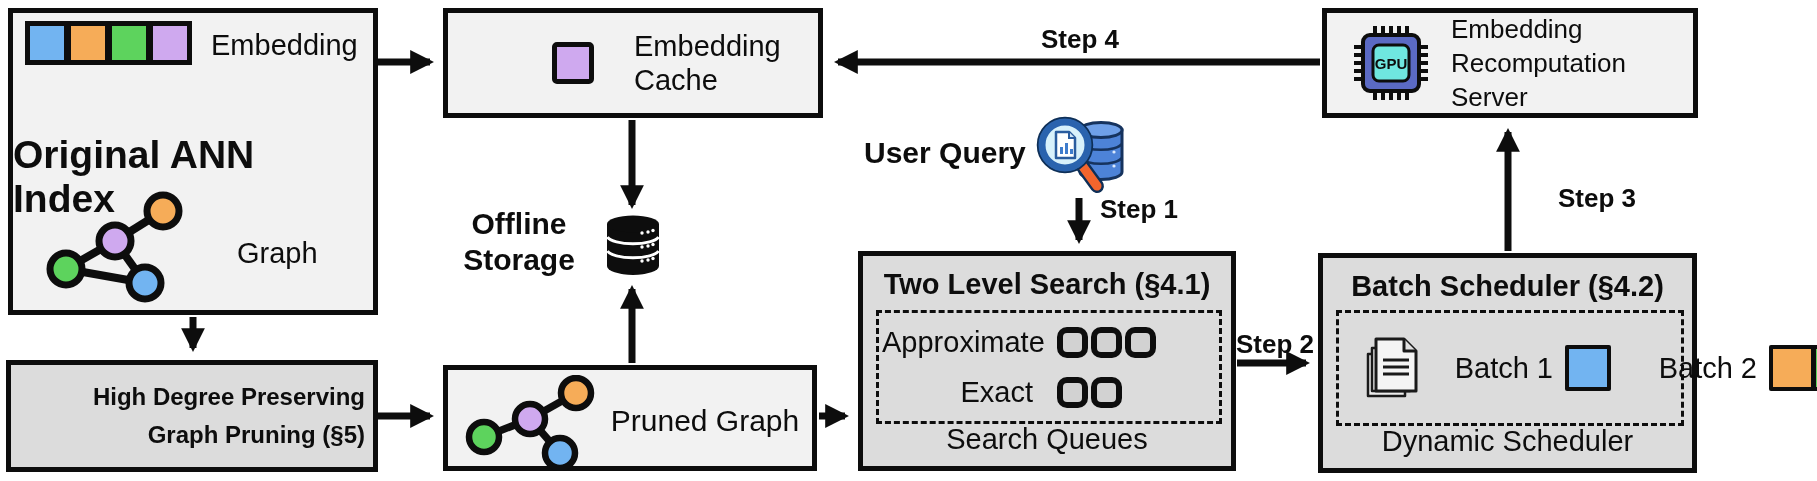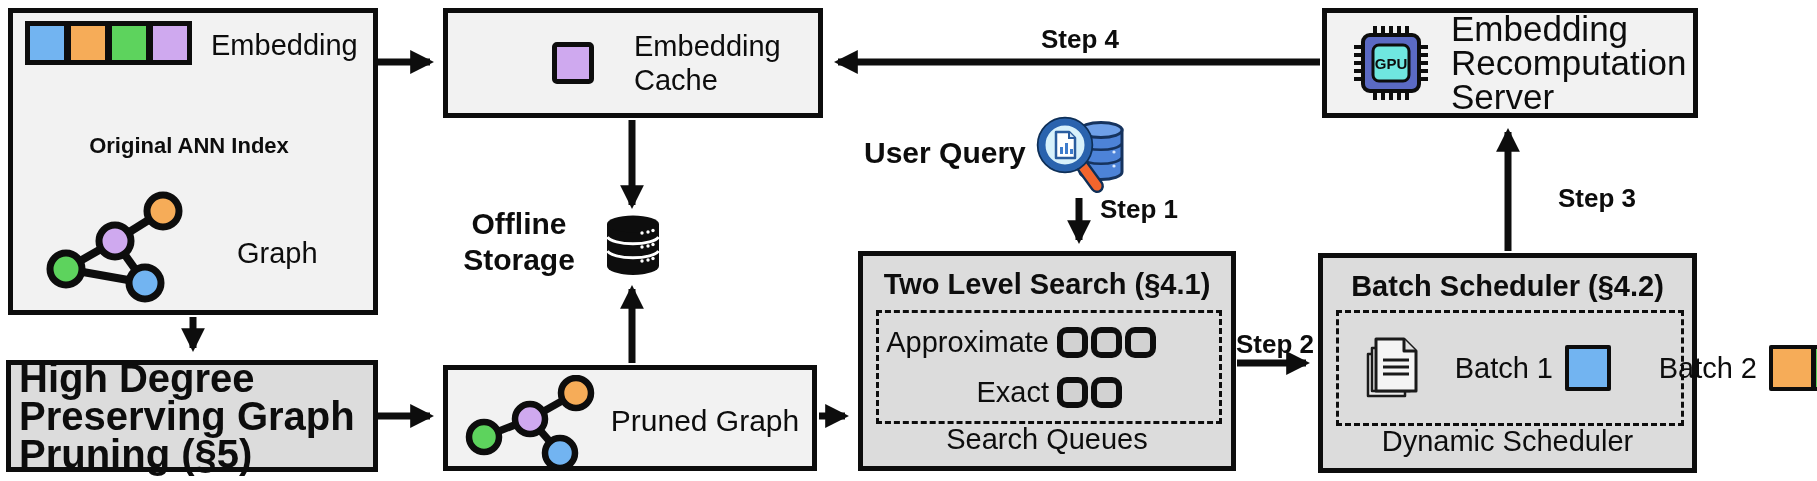--- a/index.html
+++ b/index.html
@@ -16,26 +16,26 @@
 
   
   #box-ann { left: 8px; top: 8px; width: 370px; height: 307px; }
   .emb-bar { position: absolute; left: 12px; top: 8px; display: inline-flex; gap: 7px; padding: 5px; background: var(--ink, #0d0d0d); }
   .emb-sq { width: 34px; height: 34px; }
   .c-blue   { background: var(--blue,   #72b4f1); }
   .c-orange { background: var(--orange, #f6ac58); }
   .c-green  { background: var(--green,  #5dd35d); }
   .c-purple { background: var(--purple, #cfa9ef); }
   #lbl-embedding { left: 198px; top: 16px; font-size: 29px; }
-  #ann-title { left: 0; right: 8px; top: 120px; text-align: center; font-size: 22px; }
+  #ann-title { left: 0; right: 8px; top: 120px; text-align: left; font-size: 39px; }
   #ann-graph { left: 28px; top: 172px; }
   #lbl-graph { left: 224px; top: 224px; font-size: 29px; }
 
   
-  #box-hdp { left: 6px; top: 360px; width: 372px; height: 112px; display: flex; align-items: center; justify-content: center; text-align: left; font-size: 40px; line-height: 38px; font-weight: bold; padding: 0 8px; }
+  #box-hdp { left: 6px; top: 360px; width: 372px; height: 112px; display: flex; align-items: center; justify-content: center; text-align: right; font-size: 24px; line-height: 38px; font-weight: bold; padding: 0 8px; }
 
   
   #box-cache { left: 443px; top: 8px; width: 380px; height: 110px; display: flex; align-items: center; padding-left: 104px; gap: 40px; }
   .cache-sq { width: 42px; height: 42px; border: 5px solid var(--ink, #0d0d0d); border-radius: 5px; flex: none; }
   #cache-label { font-size: 29px; line-height: 34px; width: 175px; }
 
   
   #storage-label { left: 448px; top: 206px; width: 142px; text-align: center; font-size: 30px; line-height: 36px; font-weight: bold; }
   #storage-icon { left: 604px; top: 214px; }
 
@@ -54,37 +54,37 @@
   #step2 { left: 1236px; top: 329px; width: 82px; text-align: left; }
   #step3 { left: 1522px; top: 183px; margin-left: 36px; }
   #step4 { left: 1010px; top: 24px; width: 140px; text-align: center; }
 
   
   #box-tls { left: 858px; top: 251px; width: 378px; height: 220px; }
   .panel-title { position: absolute; left: 0; right: 0; top: 12px; text-align: center; font-size: 29px; font-weight: bold; }
   .panel-caption { position: absolute; left: 0; right: 0; bottom: 10px; text-align: center; font-size: 29px; }
   #tls-dashed { position: absolute; left: 13px; top: 54px; width: 346px; height: 114px; border: 3px dashed var(--ink, #0d0d0d); display: flex; flex-direction: column; justify-content: space-around; padding: 4px 10px 4px 3px; }
   .q-row { display: flex; align-items: center; }
-  .q-label { width: 175px; text-align: right; padding-right: 8px; font-size: 29px; flex: none; }
+  .q-label { width: 175px; text-align: right; padding-right: 24px; font-size: 29px; flex: none; }
   .slots { display: flex; gap: 3px; }
   .slot { width: 31px; height: 31px; border: 6px solid var(--ink, #0d0d0d); border-radius: 10px; background: var(--slot-fill, #d2d2d2); }
 
   
   #box-batch { left: 1318px; top: 253px; width: 379px; height: 220px; }
   #batch-dashed { position: absolute; left: 13px; top: 52px; width: 348px; height: 116px; border: 3px dashed var(--ink, #0d0d0d); display: flex; align-items: center; }
   #docs-icon { margin-left: 24px; flex: none; }
   .batch-rows { flex: 1; display: flex; flex-direction: row; gap: 12px; }
   .b-row { display: flex; align-items: center; }
   .b-label { width: 146px; text-align: right; padding-right: 12px; font-size: 29px; flex: none; }
   .b-unit { display: flex; gap: 5px; padding: 4px; background: var(--ink, #0d0d0d); border-radius: 2px; }
   .b-sq { width: 38px; height: 38px; }
 
   
   #box-server { left: 1322px; top: 8px; width: 376px; height: 110px; display: flex; align-items: center; padding-left: 26px; gap: 22px; }
-  #server-label { font-size: 35px; line-height: 34px; width: 230px; }
+  #server-label { font-size: 26px; line-height: 34px; width: 230px; }
 
   
   #arrows { position: absolute; left: 0; top: 0; z-index: 2; pointer-events: none; }
 </style>
 </head>
 <body>
 
 <div class="stage">
 
   <div id="box-ann" class="box light">

